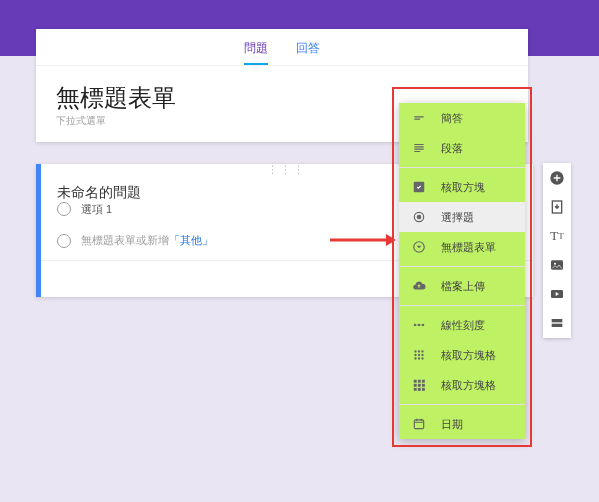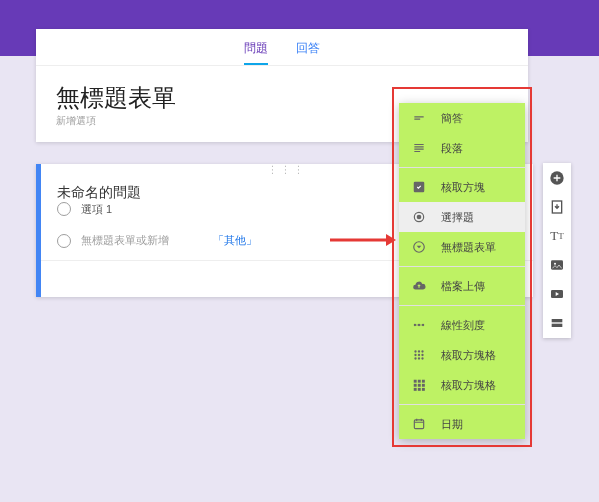--- a/index.html
+++ b/index.html
@@ -95,21 +95,20 @@
 }
 .add-option-row {
   display: flex;
   align-items: center;
   font-size: 11px;
   color: #9e9e9e;
   margin-bottom: 8px;
 }
 .add-option-row .link {
   color: #1a73e8;
-  padding-left: 44px;
 }
 .q-footer {
   border-top: 1px solid #eee;
   height: 36px;
   display: flex;
   justify-content: flex-end;
   align-items: center;
   padding-right: 12px;
 }
 .copy-icon {
@@ -199,21 +198,21 @@
 
 <div class="header-bar"></div>
 
 <div class="main-card">
   <div class="tabs">
     <div class="tab active">問題</div>
     <div class="tab">回答</div>
   </div>
   <div class="title-section">
     <div class="form-title">無標題表單</div>
-    <div class="form-desc">新增選項</div>
+    <div class="form-desc">下拉式選單</div>
   </div>
 </div>
 
 <div class="question-card">
   <div class="drag-handle">⋮⋮⋮</div>
   <div class="q-body">
     <div class="q-title">未命名的問題</div>
     <div class="option-row">
       <span class="radio"></span>
       <span>選項 1</span>

